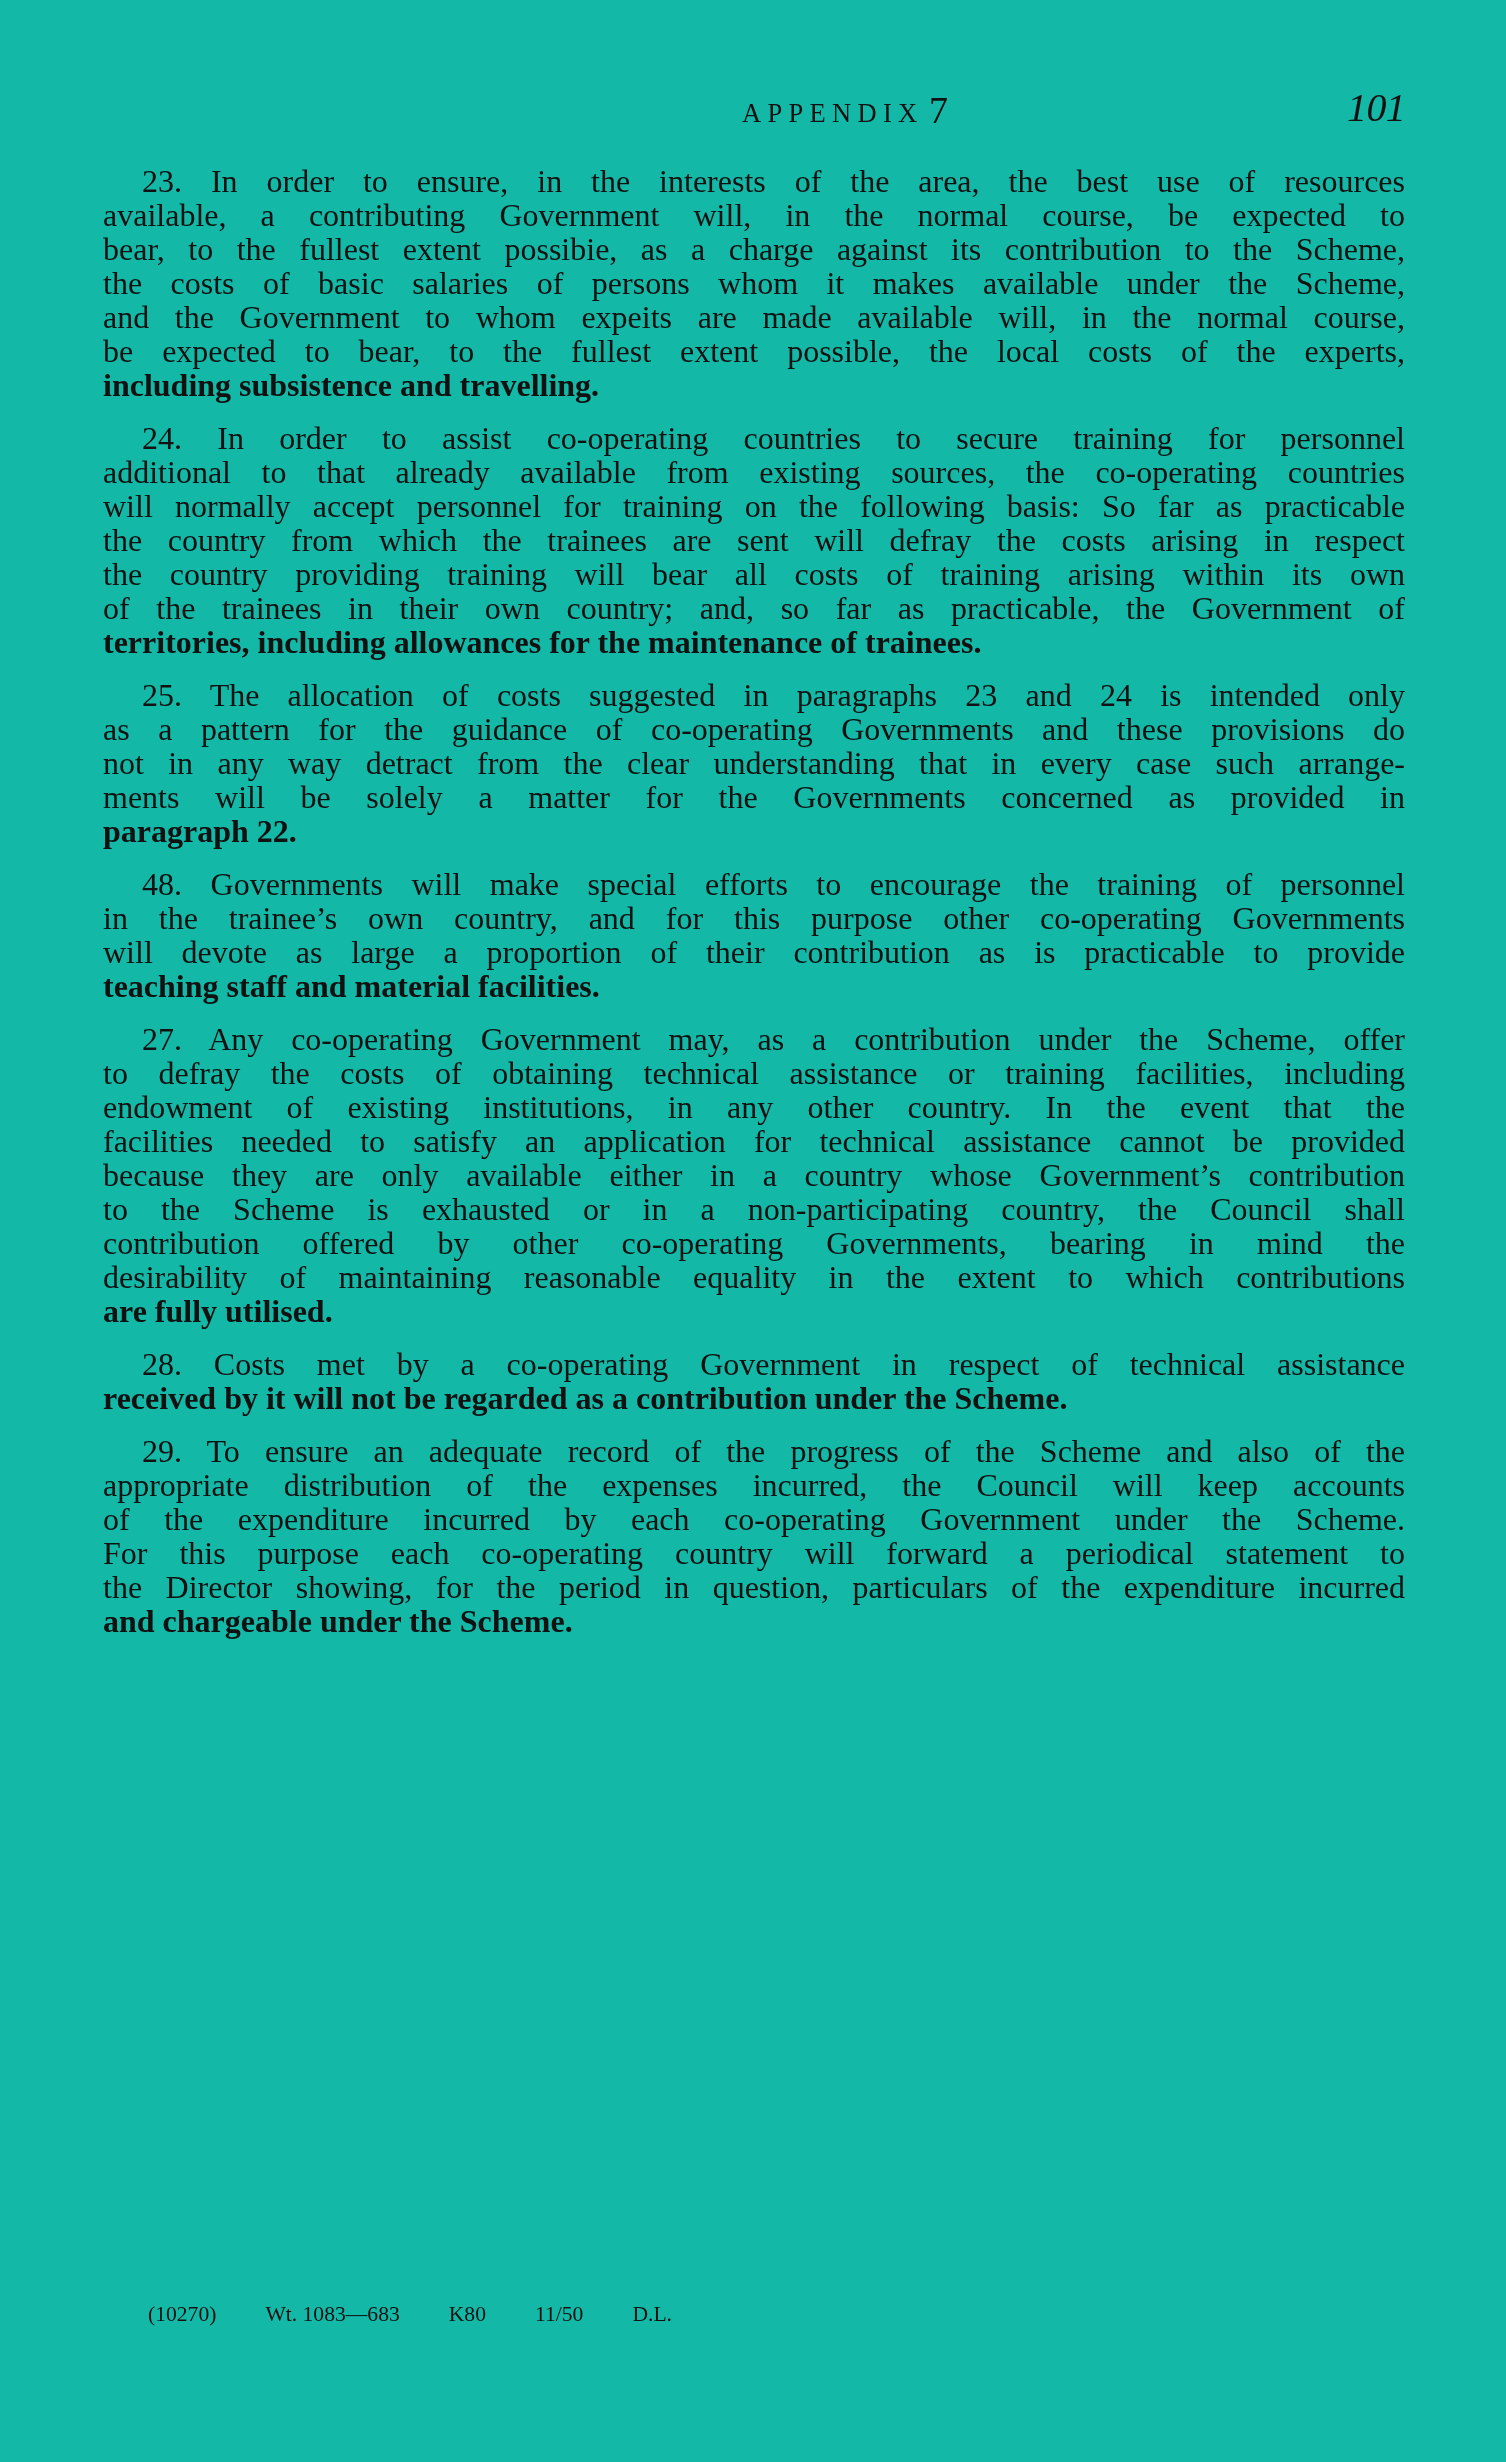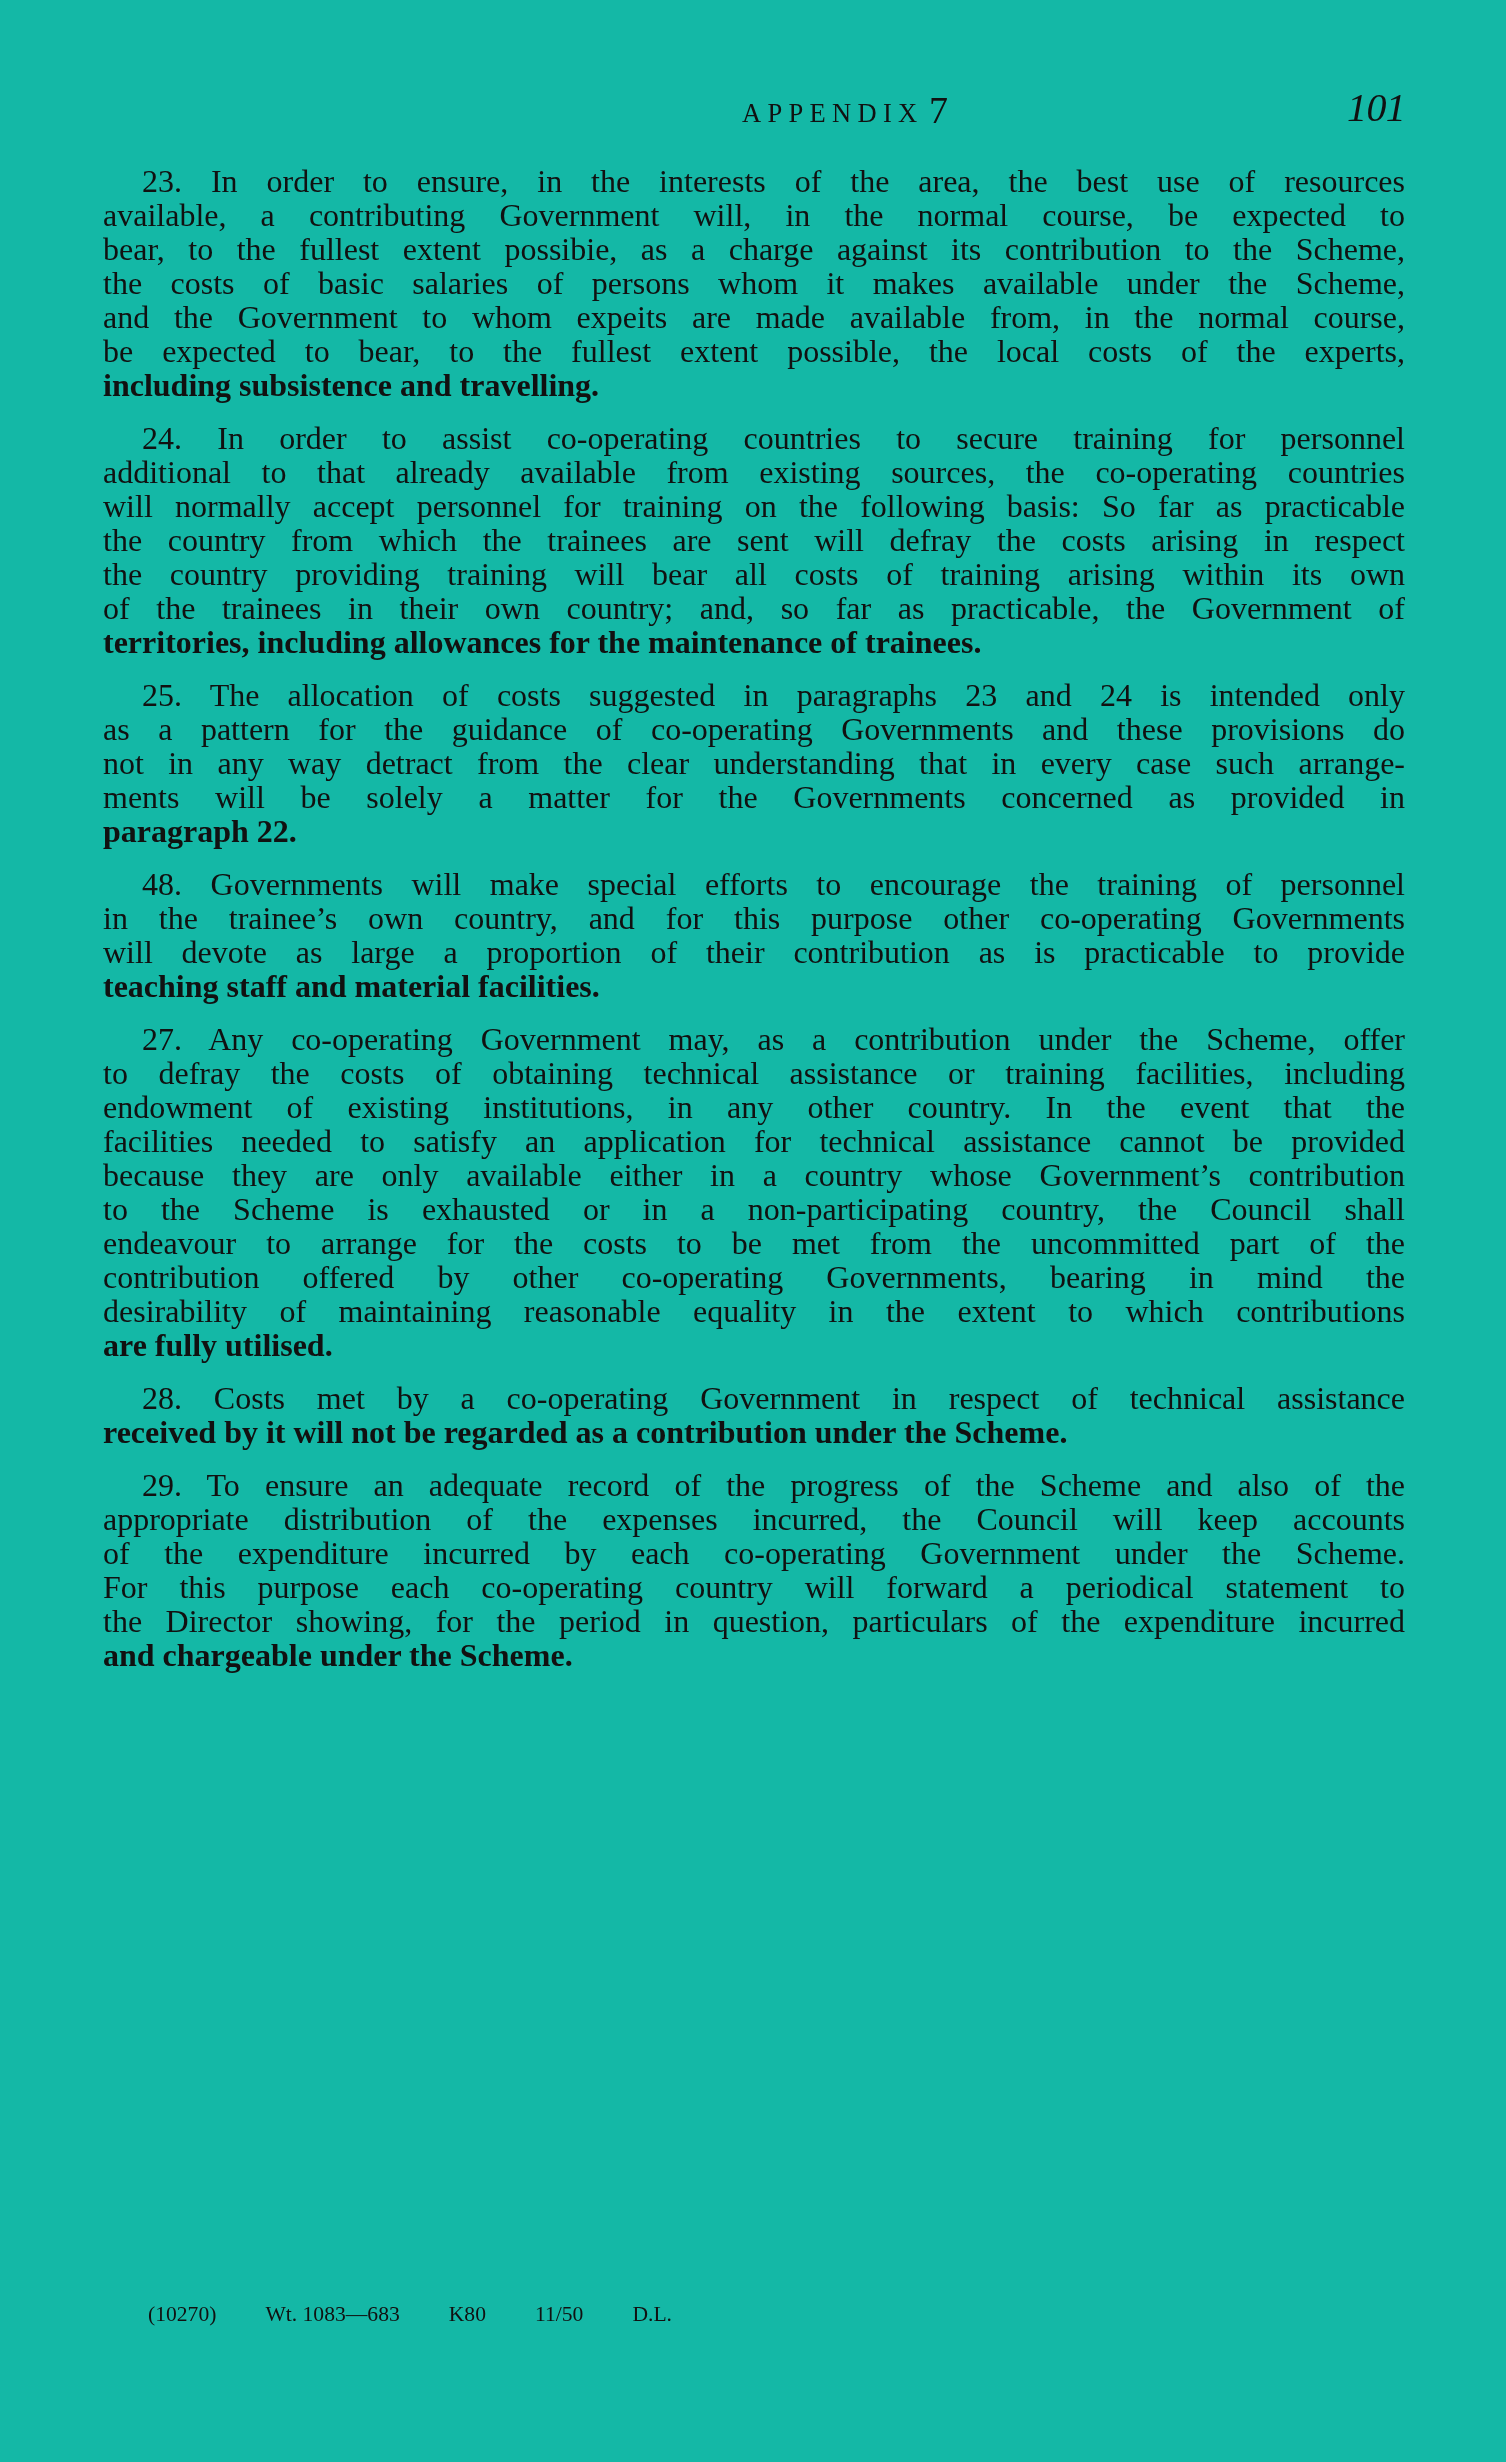--- a/index.html
+++ b/index.html
@@ -29,21 +29,21 @@
     <div class="page-number">101</div>
   </div>
 
   <div class="body-text" id="body-text">
 
   <div class="para">
         <span class="line first">23. In order to ensure, in the interests of the area, the best use of resources</span>
         <span class="line">available, a contributing Government will, in the normal course, be expected to</span>
         <span class="line">bear, to the fullest extent possibie, as a charge against its contribution to the Scheme,</span>
         <span class="line">the costs of basic salaries of persons whom it makes available under the Scheme,</span>
-        <span class="line">and the Government to whom expeits are made available from, in the normal course,</span>
+        <span class="line">and the Government to whom expeits are made available will, in the normal course,</span>
         <span class="line">be expected to bear, to the fullest extent possible, the local costs of the experts,</span>
         <span class="line last">including subsistence and travelling.</span>
       </div>
       <div class="para">
         <span class="line first">24. In order to assist co-operating countries to secure training for personnel</span>
         <span class="line">additional to that already available from existing sources, the co-operating countries</span>
         <span class="line">will normally accept personnel for training on the following basis: So far as practicable</span>
         <span class="line">the country from which the trainees are sent will defray the costs arising in respect</span>
         <span class="line">the country providing training will bear all costs of training arising within its own</span>
         <span class="line">of the trainees in their own country; and, so far as practicable, the Government of</span>
@@ -62,21 +62,20 @@
         <span class="line">will devote as large a proportion of their contribution as is practicable to provide</span>
         <span class="line last">teaching staff and material facilities.</span>
       </div>
       <div class="para">
         <span class="line first">27. Any co-operating Government may, as a contribution under the Scheme, offer</span>
         <span class="line">to defray the costs of obtaining technical assistance or training facilities, including</span>
         <span class="line">endowment of existing institutions, in any other country.  In the event that the</span>
         <span class="line">facilities needed to satisfy an application for technical assistance cannot be provided</span>
         <span class="line">because they are only available either in a country whose Government’s contribution</span>
         <span class="line">to the Scheme is exhausted or in a non-participating country, the Council shall</span>
-        <span class="line">endeavour to arrange for the costs to be met from the uncommitted part of the</span>
         <span class="line">contribution offered by other co-operating Governments, bearing in mind the</span>
         <span class="line">desirability of maintaining reasonable equality in the extent to which contributions</span>
         <span class="line last">are fully utilised.</span>
       </div>
       <div class="para">
         <span class="line first">28. Costs met by a co-operating Government in respect of technical assistance</span>
         <span class="line last">received by it will not be regarded as a contribution under the Scheme.</span>
       </div>
       <div class="para">
         <span class="line first">29. To ensure an adequate record of the progress of the Scheme and also of the</span>

